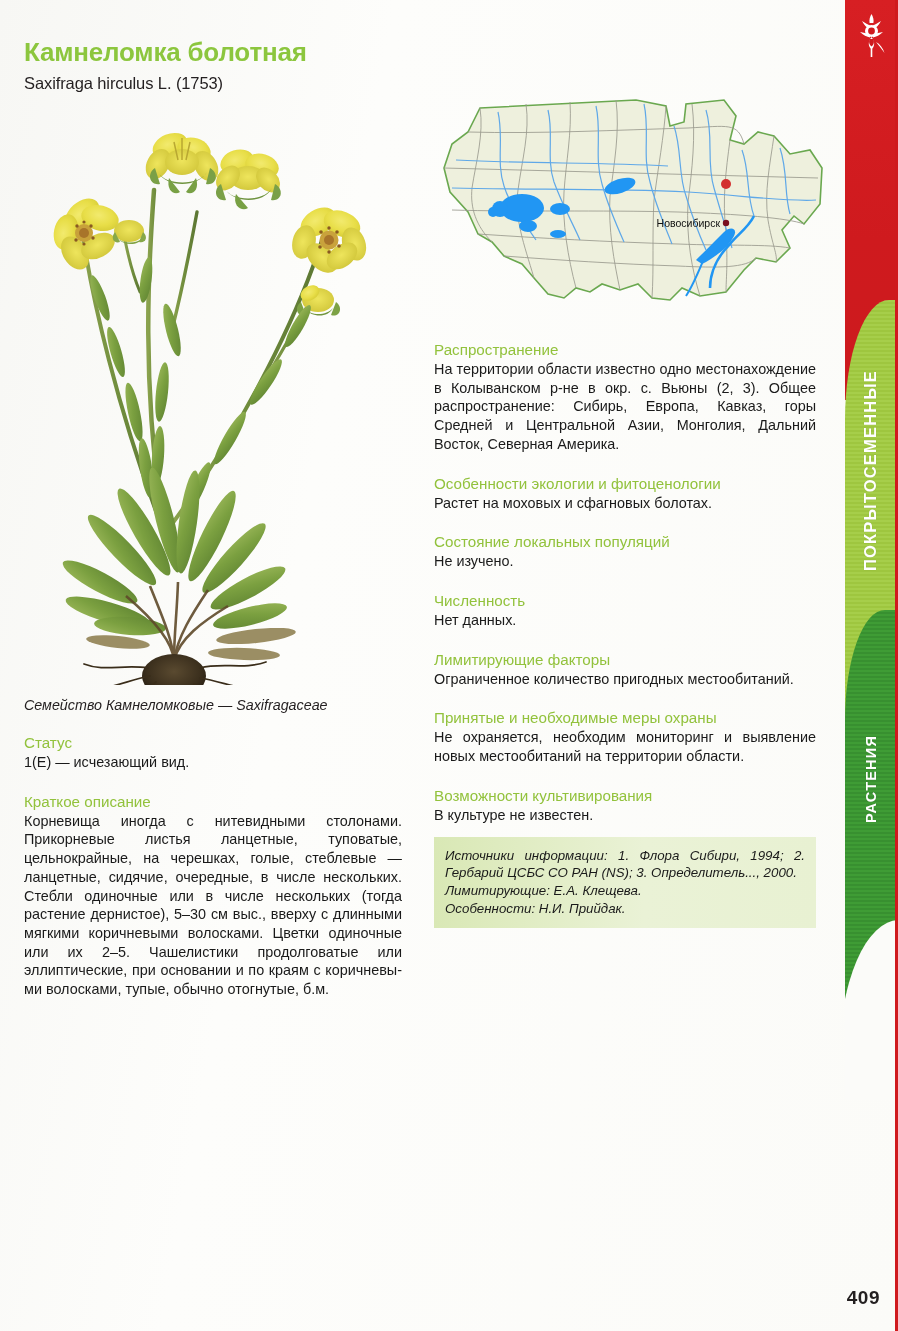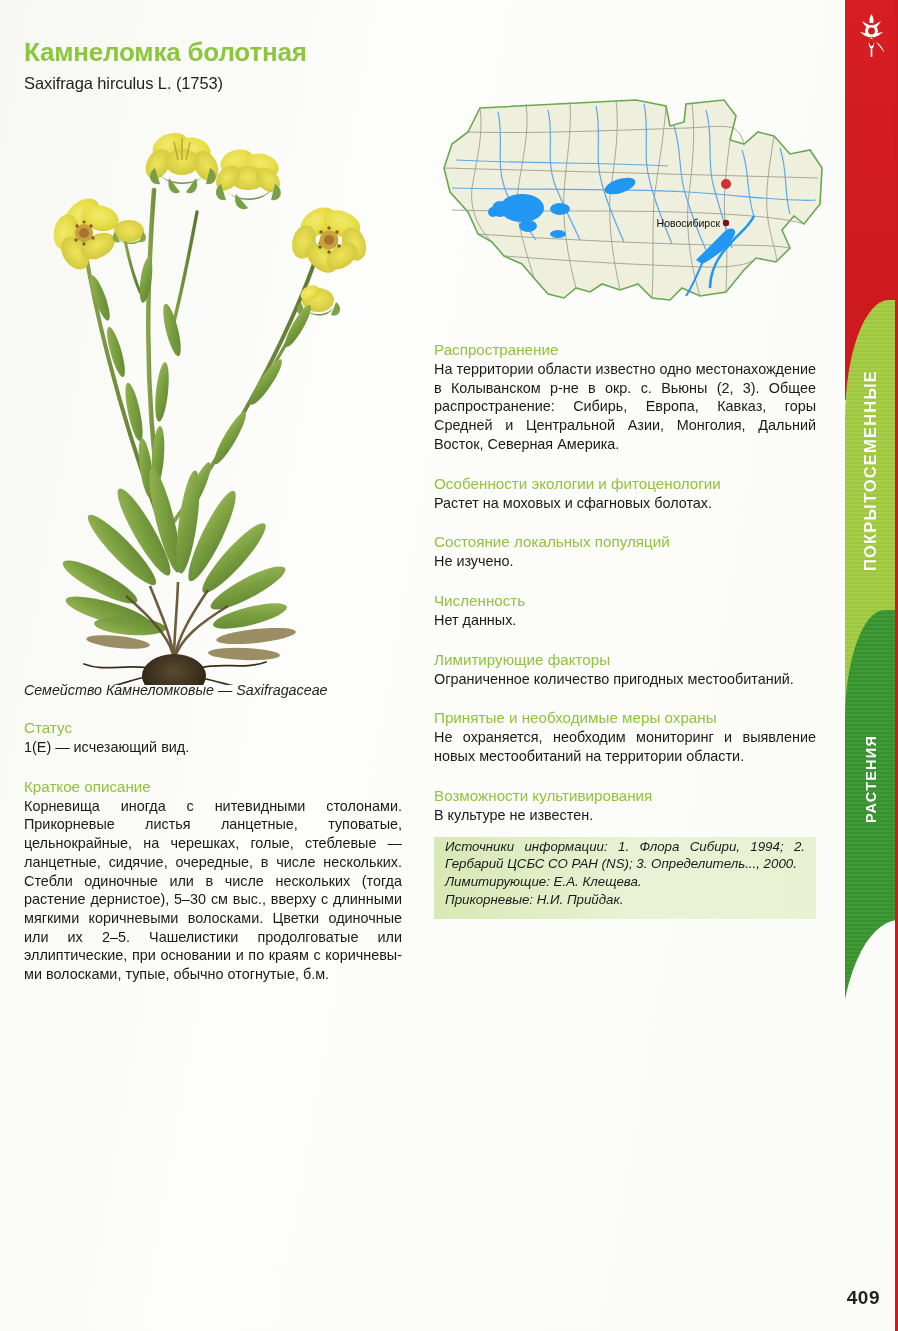--- a/index.html
+++ b/index.html
@@ -109,21 +109,21 @@
     font-size: 16.5px;
     font-weight: normal;
     color: #231f20;
     margin-top: 7px;
     letter-spacing: -.1px;
   }
 
   
   #left-col {
     position: absolute;
-    left: 24px; top: 682px;
+    left: 24px; top: 697px;
     width: 378px;
   }
   #family-line {
     font-size: 14.3px;
     font-style: italic;
     color: #231f20;
     margin-bottom: 17px;
   }
   .sec-head {
     font-size: 15.2px;
@@ -158,21 +158,21 @@
   
   #right-col {
     position: absolute;
     left: 434px; top: 320px;
     width: 382px;
   }
 
   
   #sources-box {
     margin-top: 12px;
-    padding: 1px 11px 11px 11px;
+    padding: 10px 11px 11px 11px;
     background: repeating-linear-gradient(180deg,
         #e3eec6 0px, #e3eec6 2px, #dbe9b8 2px, #dbe9b8 4px);
     background-image:
       linear-gradient(90deg, #d9e8b5 0%, #eaf2d6 55%, #e8f1d2 100%);
   }
   .src-line {
     font-size: 13.3px;
     font-style: italic;
     color: #1a1a1a;
     line-height: 1.33;
@@ -478,21 +478,21 @@
     </div>
 
     <div>
       <div class="sec-head">Возможности культивирования</div>
       <div class="sec-body">В культуре не известен.</div>
     </div>
 
     <div id="sources-box">
       <div class="src-line src-just">Источники информации: 1. Флора Сибири, 1994; 2. Гербарий ЦСБС СО РАН (NS); 3. Определи­тель..., 2000.</div>
       <div class="src-line">Лимитирующие: Е.А. Клещева.</div>
-      <div class="src-line">Прикорневые: Н.И. Прийдак.</div>
+      <div class="src-line">Особенности: Н.И. Прийдак.</div>
     </div>
   </div>
 
   <div id="sidebar">
     <div class="sb-red"></div>
     <div class="sb-lgreen"></div>
     <div class="sb-dgreen"></div>
     <div class="sb-white-cut"></div>
     <div class="sb-hairline"></div>
 

